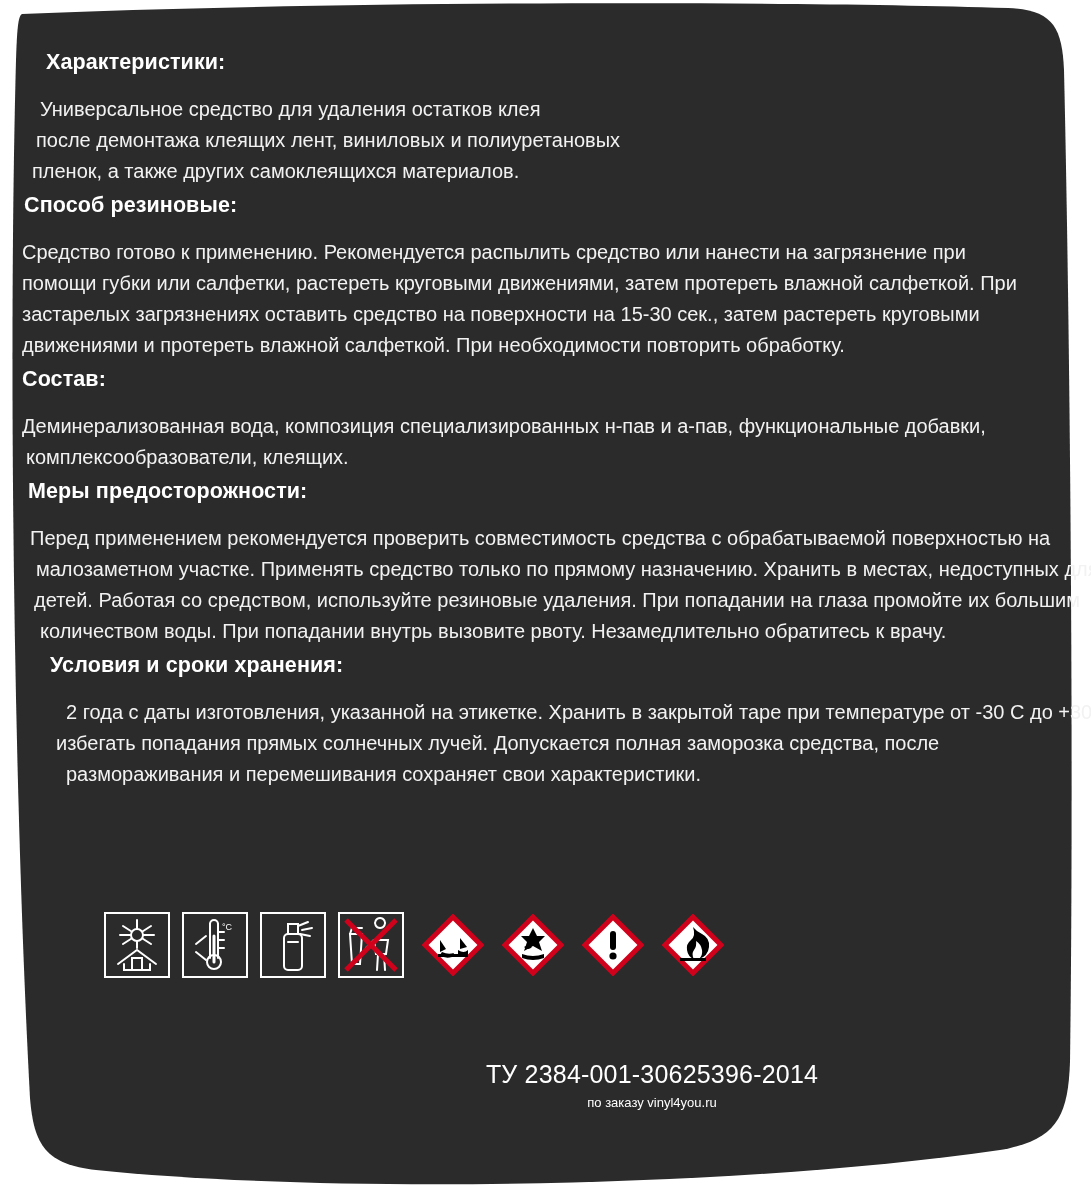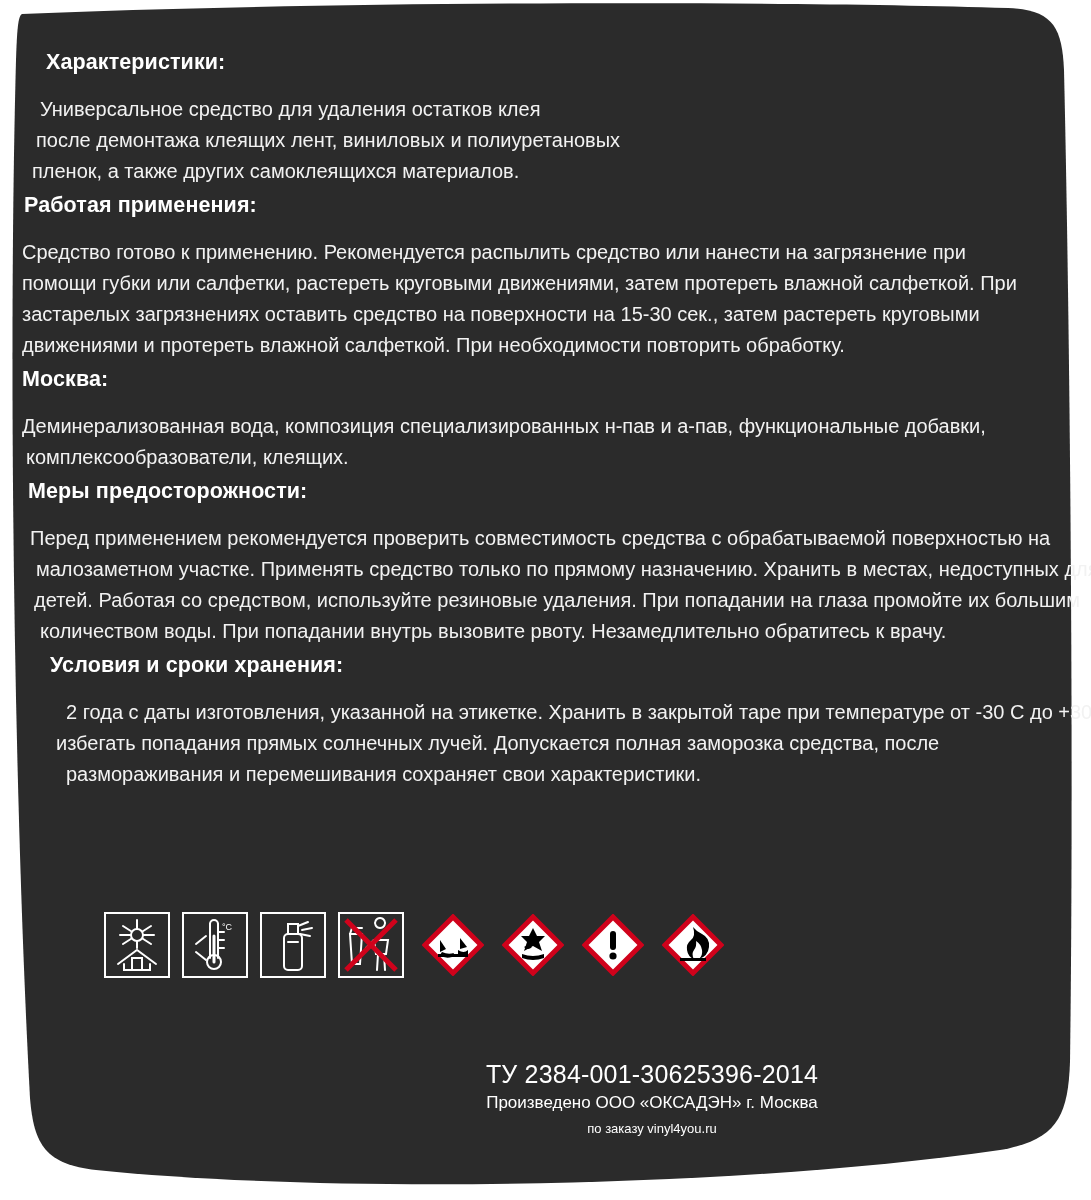--- a/index.html
+++ b/index.html
@@ -176,31 +176,31 @@
       <div class="section sec-char">
         <div class="s-head">Характеристики:</div>
         <div class="s-body">
           <div class="l0">Универсальное средство для удаления остатков клея</div>
           <div class="l1">после демонтажа клеящих лент, виниловых и полиуретановых</div>
           <div class="l2">пленок, а также других самоклеящихся материалов.</div>
         </div>
       </div>
 
       <div class="section sec-use">
-        <div class="s-head">Работая применения:</div>
+        <div class="s-head">Способ резиновые:</div>
         <div class="s-body">
           <div class="l0">Средство готово к применению. Рекомендуется распылить средство или нанести на загрязнение при</div>
           <div class="l1">помощи губки или салфетки, растереть круговыми движениями, затем протереть влажной салфеткой. При</div>
           <div class="l2">застарелых загрязнениях оставить средство на поверхности на 15-30 сек., затем растереть круговыми</div>
           <div class="l3">движениями и протереть влажной салфеткой. При необходимости повторить обработку.</div>
         </div>
       </div>
 
       <div class="section sec-comp">
-        <div class="s-head">Москва:</div>
+        <div class="s-head">Состав:</div>
         <div class="s-body">
           <div class="l0">Деминерализованная вода, композиция специализированных н-пав и а-пав, функциональные добавки,</div>
           <div class="l1">комплексообразователи, клеящих.</div>
         </div>
       </div>
 
       <div class="section sec-safe">
         <div class="s-head">Меры предосторожности:</div>
         <div class="s-body">
           <div class="l0">Перед применением рекомендуется проверить совместимость средства с обрабатываемой поверхностью на</div>
@@ -326,18 +326,17 @@
             <path d="M31 13 q3 9 -2 13 q-5 4 -4 10 q1 7 7 9 q-3 -5 0 -9 q3 -4 2 -9 q5 3 6 9 q1 5 -3 9 q9 -3 10 -12 q1 -9 -7 -13 q-6 -3 -9 -7 z"></path>
             <rect x="18" y="44" width="26" height="3"></rect>
           </g>
         </svg>
       </div>
 
     </div>
 
     <div id="footer">
       <div class="tu">ТУ 2384-001-30625396-2014</div>
-      <div class="made">Произведено ООО «ОКСАДЭН» г. Москва</div>
       <div class="order">по заказу vinyl4you.ru</div>
     </div>
 
   </div>
 </div>
 
 </body></html>

